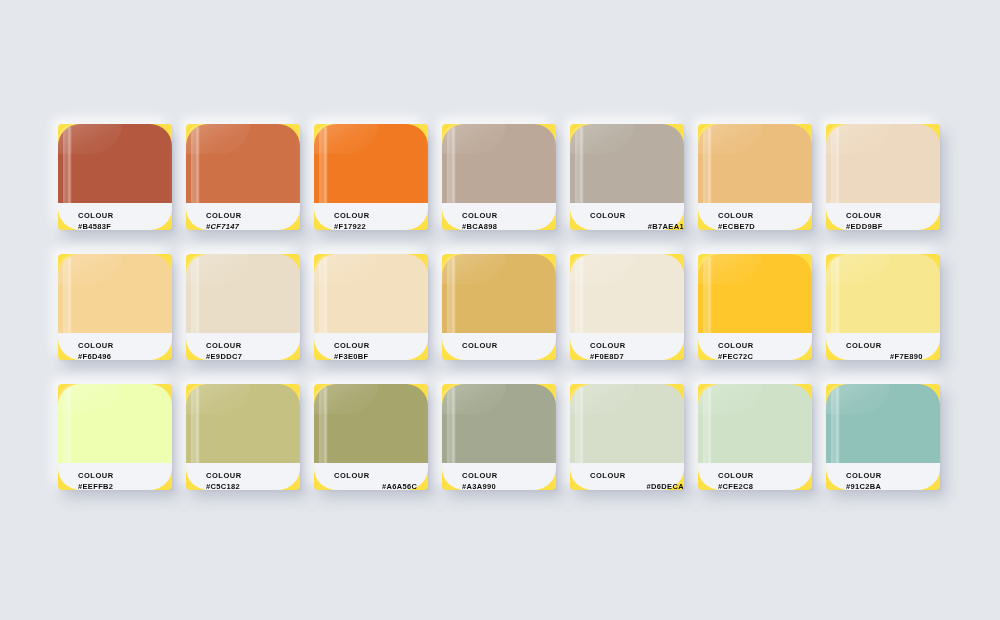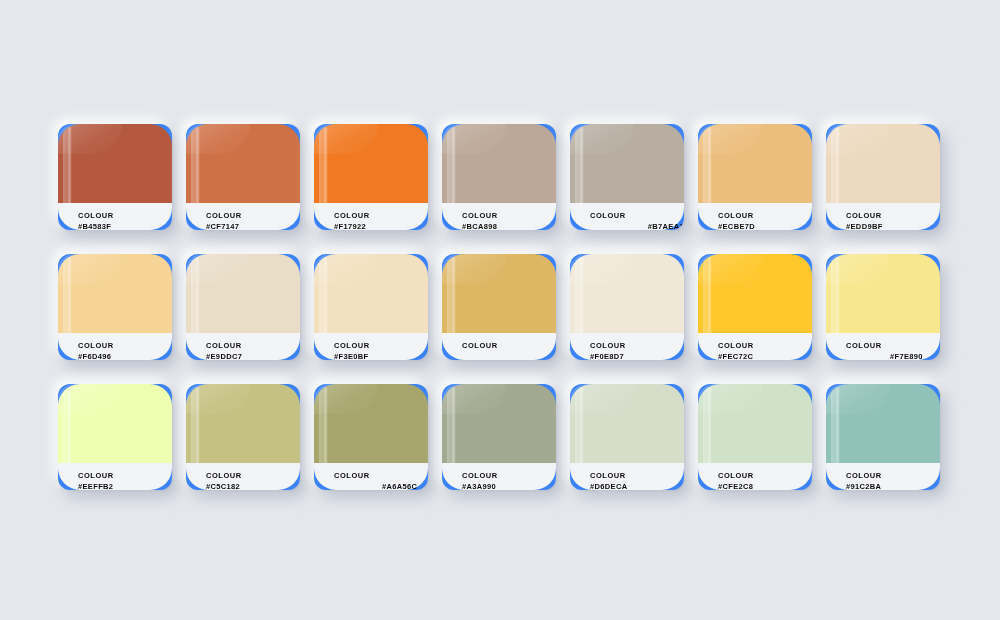--- a/index.html
+++ b/index.html
@@ -25,22 +25,22 @@
     grid-template-columns: repeat(7, 114px);
     grid-template-rows: repeat(3, 106px);
     column-gap: 14px;
     row-gap: 24px;
   }
 
   .swatch-card {
     position: relative;
     width: 114px;
     height: 106px;
-    border-radius: 12px;
-    background: #3b82f6;
+    border-radius: 4px;
+    background: #fde047;
     overflow: hidden;
     box-shadow:
        6px 8px 14px rgba(160,168,184,0.55),
       -5px -5px 12px rgba(255,255,255,0.95),
        1px 1px 2px rgba(150,158,175,0.25);
     isolation: isolate;
   }
 
   
   .swatch-fill {
@@ -127,21 +127,21 @@
         <div class="label-hex" style="color: rgb(13, 13, 13);">#B4583F</div>
       </div>
     </div>
     <div class="swatch-card">
       <div class="swatch-fill" style="background: rgb(207, 113, 71);">
         <div class="swatch-sheen"></div>
         <div class="swatch-gloss"></div>
       </div>
       <div class="swatch-label" style="background: rgb(243, 244, 247);">
         <div class="label-title" style="color: rgb(13, 13, 13);">COLOUR</div>
-        <div class="label-hex" style="color: rgb(13, 13, 13);">#CF7147</div>
+        <div class="label-hex" style="color: rgb(13, 13, 13); font-style: italic;">#CF7147</div>
       </div>
     </div>
     <div class="swatch-card">
       <div class="swatch-fill" style="background: rgb(241, 121, 34);">
         <div class="swatch-sheen"></div>
         <div class="swatch-gloss"></div>
       </div>
       <div class="swatch-label" style="background: rgb(243, 244, 247);">
         <div class="label-title" style="color: rgb(13, 13, 13);">COLOUR</div>
         <div class="label-hex" style="color: rgb(13, 13, 13);">#F17922</div>
@@ -297,21 +297,21 @@
         <div class="label-hex" style="color: rgb(13, 13, 13);">#A3A990</div>
       </div>
     </div>
     <div class="swatch-card">
       <div class="swatch-fill" style="background: rgb(214, 222, 202);">
         <div class="swatch-sheen"></div>
         <div class="swatch-gloss"></div>
       </div>
       <div class="swatch-label" style="background: rgb(243, 244, 247);">
         <div class="label-title" style="color: rgb(13, 13, 13);">COLOUR</div>
-        <div class="label-hex" style="color: rgb(13, 13, 13);">#D6DECA</div>
+        <div class="label-hex" style="color: rgb(13, 13, 13); text-align: right;">#D6DECA</div>
       </div>
     </div>
     <div class="swatch-card">
       <div class="swatch-fill" style="background: rgb(207, 226, 200);">
         <div class="swatch-sheen"></div>
         <div class="swatch-gloss"></div>
       </div>
       <div class="swatch-label" style="background: rgb(243, 244, 247);">
         <div class="label-title" style="color: rgb(13, 13, 13);">COLOUR</div>
         <div class="label-hex" style="color: rgb(13, 13, 13);">#CFE2C8</div>

